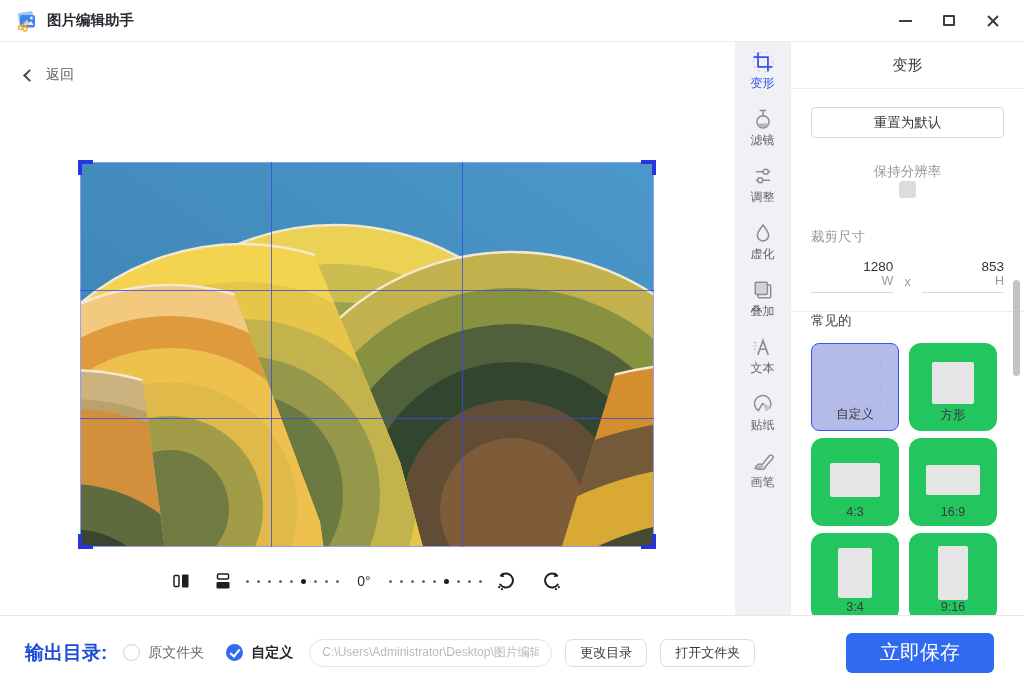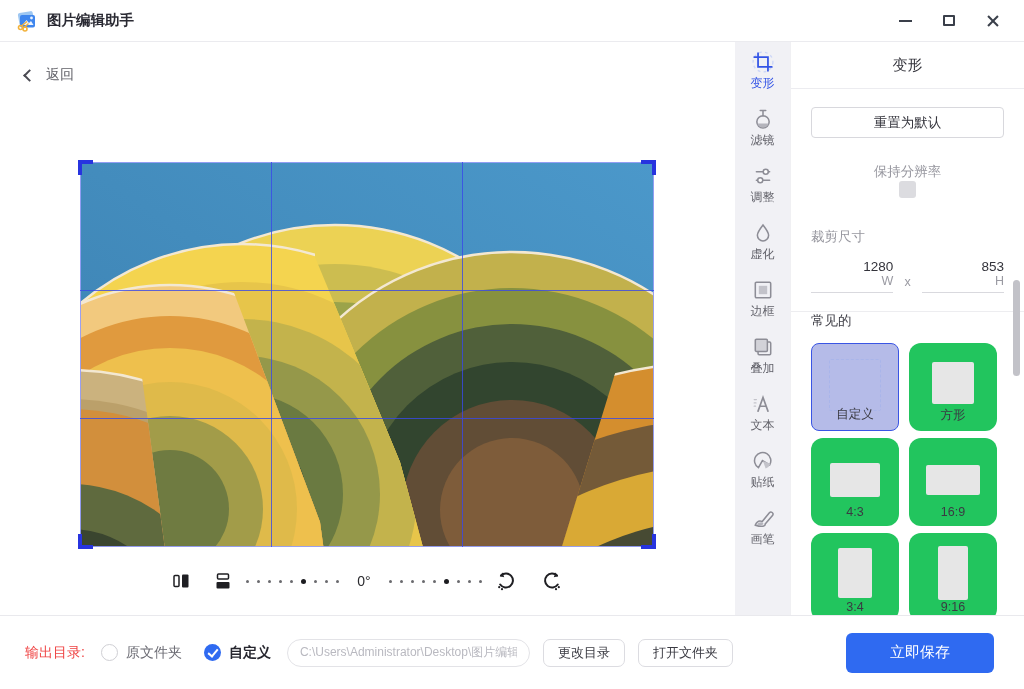--- a/index.html
+++ b/index.html
@@ -75,30 +75,30 @@
   .thumb.square { width:42px; height:42px; top:19px; }
   .thumb.r43 { width:50px; height:34px; top:25px; }
   .thumb.r169 { width:54px; height:30px; top:27px; }
   .thumb.r34 { width:34px; height:50px; top:15px; }
   .thumb.r916 { width:30px; height:54px; top:13px; }
   .preset-label { position:absolute; bottom:7px; width:100%; text-align:center; font-size:12.5px; color:#3a3a42; }
   .scroll-thumb { position:absolute; right:4px; top:238px; width:7px; height:96px; background:#c2c2c8; border-radius:4px; cursor:grab; }
 
   
   .bottom-bar { position:absolute; left:0; top:615px; width:1024px; height:74px; background:#fff; border-top:1px solid #e9e9ed; display:flex; align-items:center; padding:0 30px 0 25px; }
-  .out-label { font-size:14px; font-weight:400; color:#ef4444; }
+  .out-label { font-size:19px; font-weight:700; color:#1d4ed8; }
   .radio-group { display:flex; align-items:center; margin-left:16px; cursor:pointer; }
   .radio { width:17px; height:17px; border-radius:50%; border:1px solid #cfcfd4; background:#fff; }
   .radio.checked { border:none; background:#2f6af1; position:relative; }
   .radio.checked:after { content:""; position:absolute; left:6px; top:3px; width:4px; height:8px; border-right:2px solid #fff; border-bottom:2px solid #fff; transform:rotate(40deg); }
   .radio-label { font-size:14px; color:#6b6b73; margin-left:8px; }
   .radio-label.strong { color:#26262e; font-weight:700; }
   .path-input { width:243px; height:28px; margin-left:16px; border:1px solid #e3e3e7; border-radius:14px; padding:0 12px; font-size:12px; color:#b9b9c0; background:#fff; font-family:"Liberation Sans","DejaVu Sans",sans-serif; outline:none; }
   .bar-btn { height:28px; padding:0 14px; margin-left:13px; background:#fff; border:1px solid #dcdce1; border-radius:7px; font-size:13px; color:#3a3a42; display:flex; align-items:center; cursor:pointer; white-space:nowrap; }
-  .save-btn { margin-left:auto; width:148px; height:40px; background:#2f6af1; border-radius:6px; color:#fff; font-size:15px; display:flex; align-items:center; justify-content:center; cursor:pointer; }
+  .save-btn { margin-left:auto; width:148px; height:40px; background:#2f6af1; border-radius:6px; color:#fff; font-size:20px; display:flex; align-items:center; justify-content:center; cursor:pointer; }
 </style>
 </head>
 <body>
 
 <div class="app">
 
   <div class="titlebar">
     <svg width="24" height="24" viewBox="0 0 24 24">
       <rect x="4.5" y="3" width="15" height="13" rx="2" fill="#9ec7f2" transform="rotate(-10 12 9)"></rect>
       <rect x="6" y="6" width="15" height="12.5" rx="2" fill="#3f86ee"></rect>
@@ -293,27 +293,20 @@
       <div class="t-label">调整</div>
     </div>
     <div class="tool-item">
       <svg class="t-icon" viewBox="0 0 20 20">
         <path d="M10 2.8 C7.2 6.4 4.9 9.4 4.9 12.1 a5.1 5.1 0 0 0 10.2 0 C15.1 9.4 12.8 6.4 10 2.8 Z" fill="none" stroke="#8d8d96" stroke-width="1.4"></path>
       </svg>
       <div class="t-label">虚化</div>
     </div>
     <div class="tool-item">
       <svg class="t-icon" viewBox="0 0 20 20">
-        <rect x="3" y="3" width="14" height="14" rx="1" fill="none" stroke="#8d8d96" stroke-width="1.4"></rect>
-        <rect x="6.2" y="6.2" width="7.6" height="7.6" fill="#c3c3ca"></rect>
-      </svg>
-      <div class="t-label">边框</div>
-    </div>
-    <div class="tool-item">
-      <svg class="t-icon" viewBox="0 0 20 20">
         <rect x="5.5" y="5.5" width="11.5" height="11.5" rx="1" fill="none" stroke="#8d8d96" stroke-width="1.4"></rect>
         <rect x="3" y="3" width="11" height="11" rx="1" fill="#d2d2d8" stroke="#8d8d96" stroke-width="1.4"></rect>
       </svg>
       <div class="t-label">叠加</div>
     </div>
     <div class="tool-item">
       <svg class="t-icon" viewBox="0 0 20 20">
         <path d="M5.5 16.5 L10 4 L14.5 16.5 M7.1 12 h5.8" fill="none" stroke="#8d8d96" stroke-width="1.5" stroke-linecap="round"></path>
         <path d="M2 6 h2 M2 9 h1.6 M2 12 h1.2" stroke="#c3c3ca" stroke-width="1.2" stroke-linecap="round"></path>
       </svg>

